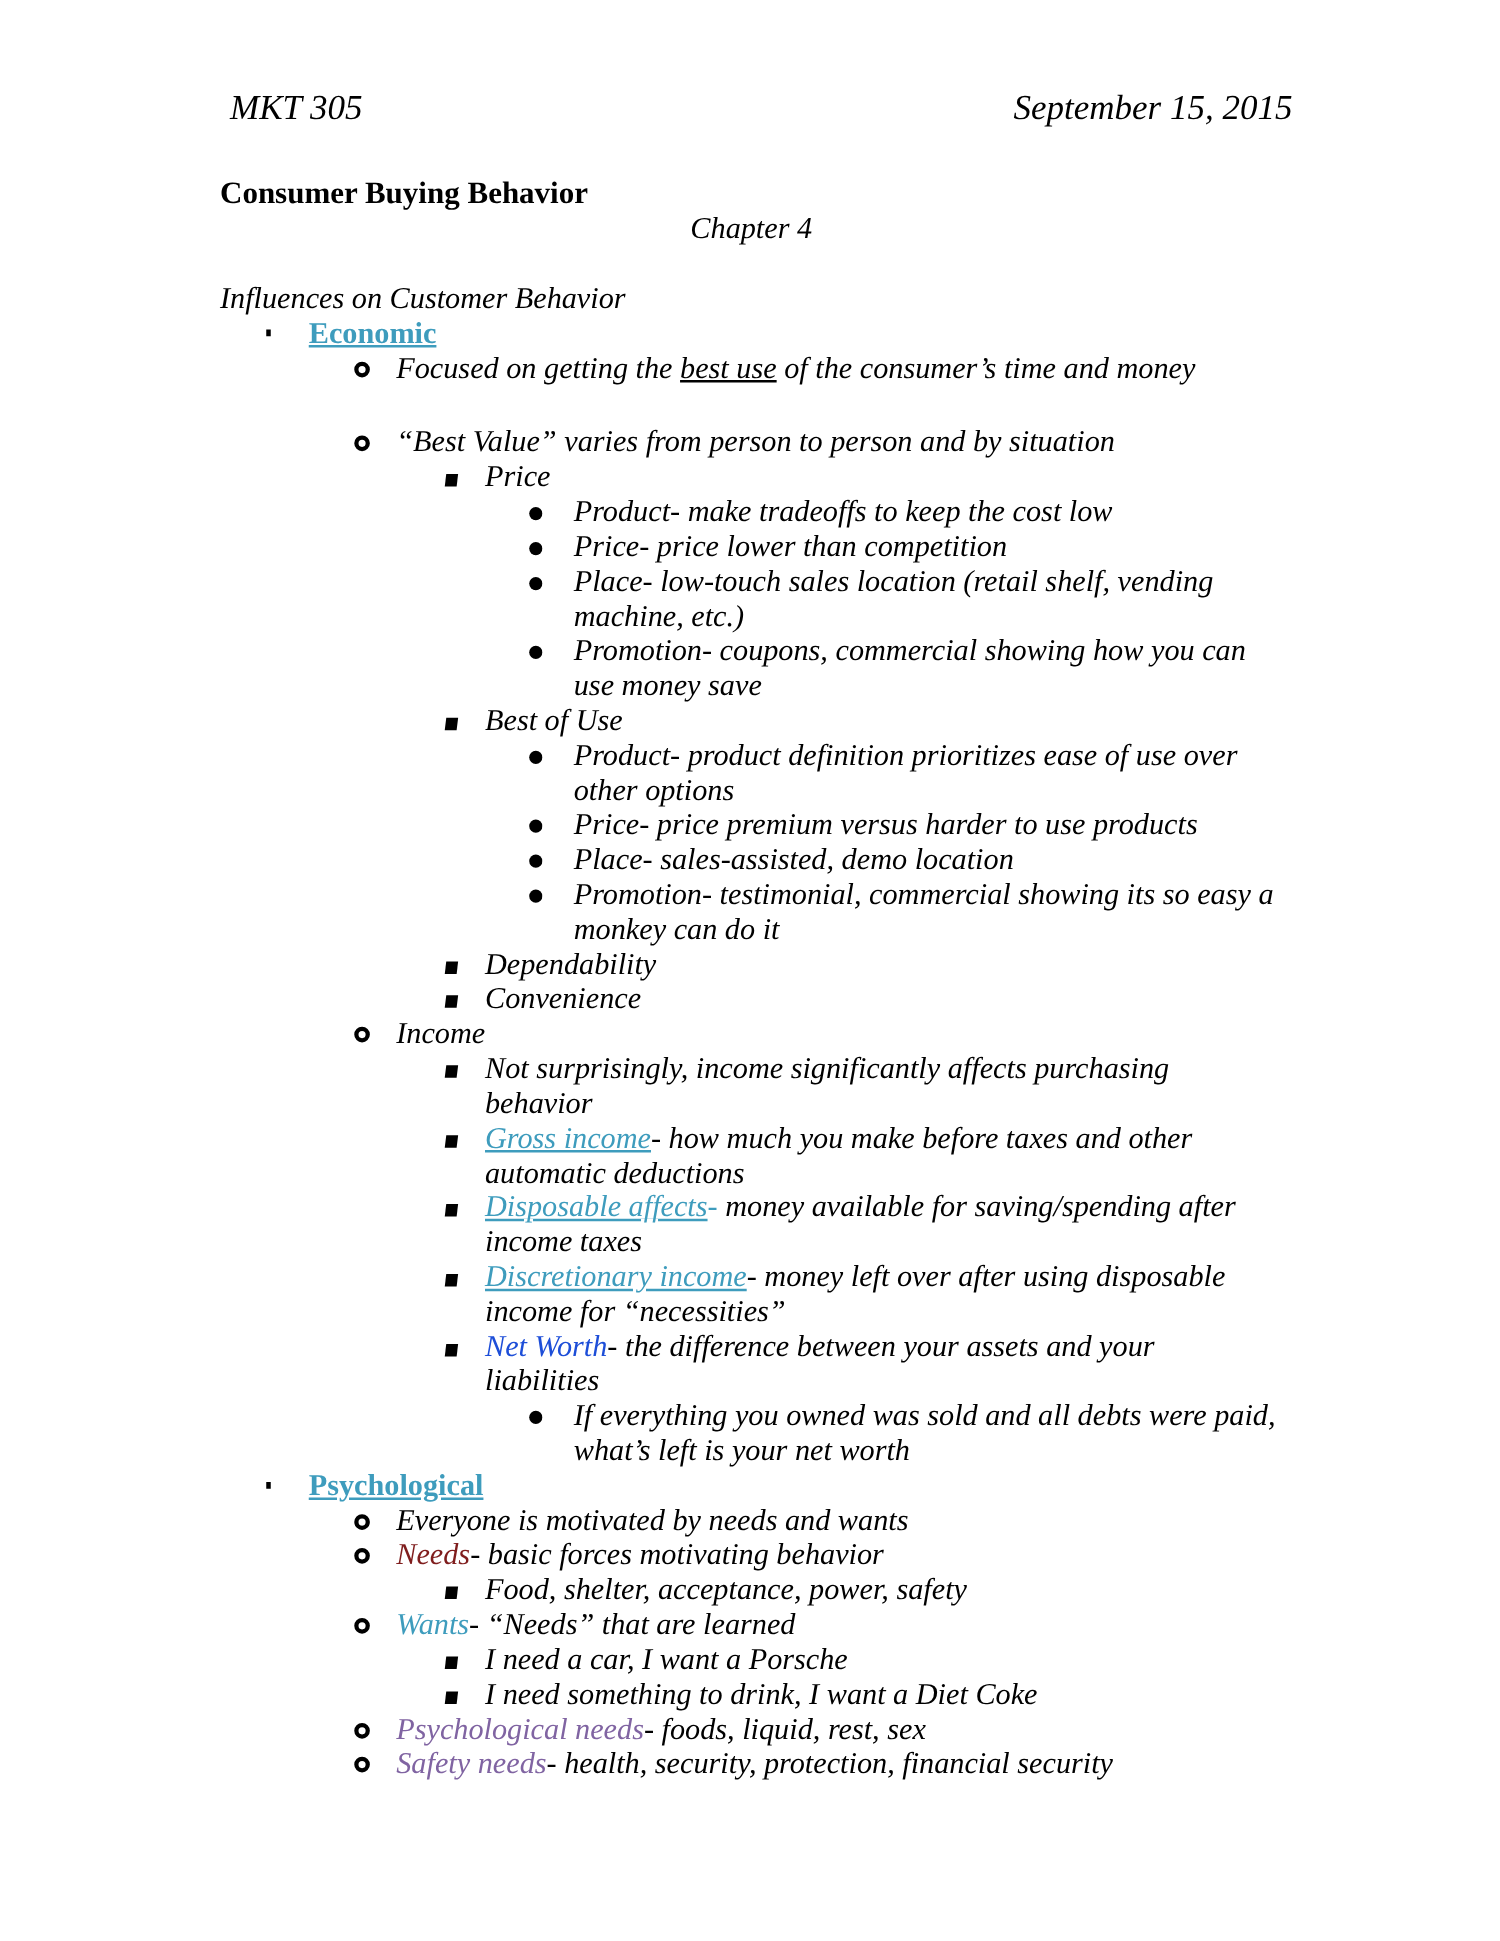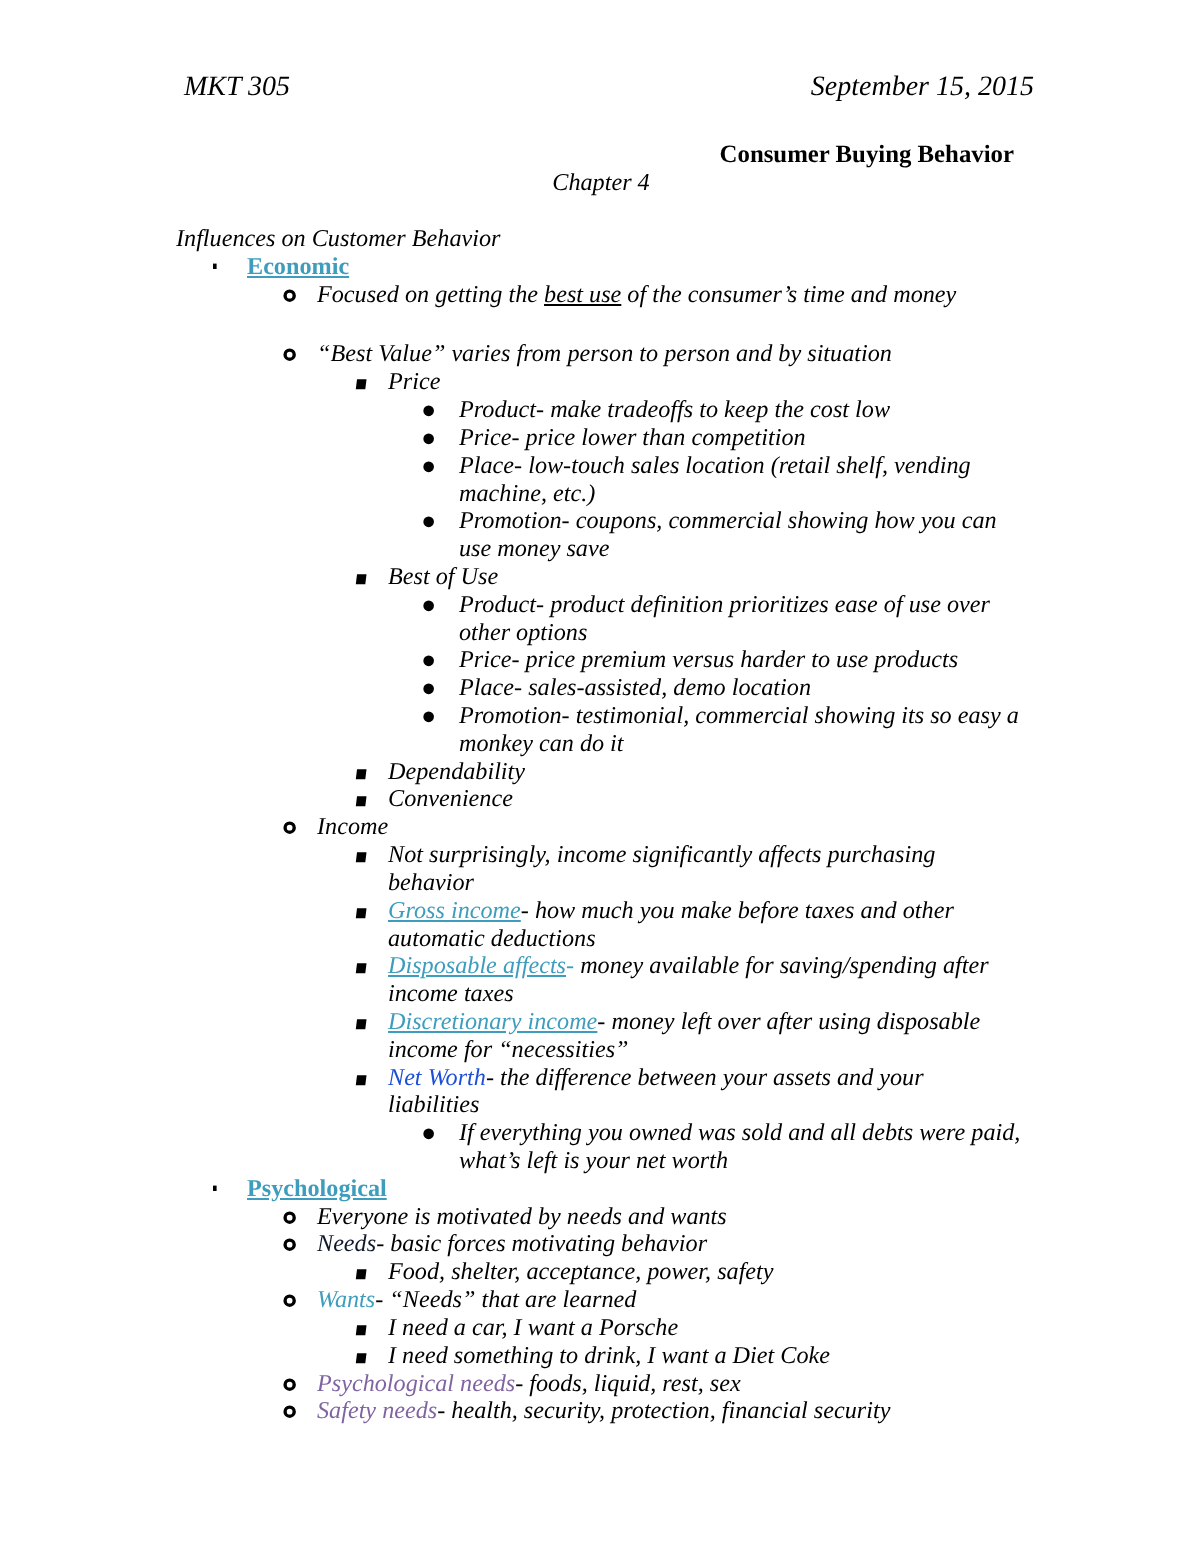--- a/index.html
+++ b/index.html
@@ -6,21 +6,21 @@
   html,body{margin:0;padding:0;background:#ffffff;}
   body{width:1200px;height:1553px;overflow:hidden;
        font-family:"Liberation Serif",serif;color:#000000;
        text-rendering:geometricPrecision;
        -webkit-font-smoothing:antialiased;font-smooth:never;}
   .page{position:relative;width:1200px;height:1553px;background:#ffffff;overflow:hidden;}
   .hdr{position:absolute;top:73px;left:184px;width:850px;
        font-style:italic;font-size:28px;line-height:27.81px;}
   .hdr .course{float:left;}
   .hdr .date{float:right;}
-  .title{position:absolute;top:141px;left:164px;width:850px;text-align:right;
+  .title{position:absolute;top:141px;left:176px;width:850px;text-align:left;
          font-weight:bold;font-size:24.8px;line-height:27.81px;}
   .sub{position:absolute;top:169px;left:176px;width:850px;text-align:center;
        font-style:italic;font-size:24.2px;line-height:27.81px;}
   .content{position:absolute;top:225px;left:176px;width:850px;
            font-style:italic;font-size:24.2px;line-height:27.81px;}
   .sec{margin:0;white-space:nowrap;}
   .item{position:relative;margin:0;}
   .bul{position:absolute;top:0;font-style:normal;line-height:27.81px;white-space:nowrap;}
   .ln{white-space:nowrap;}
 </style>
@@ -191,21 +191,21 @@
         <div class="item lvl2" style="padding-left: 141px;">
           <span class="bul" style="left: 105px;"><svg width="18" height="28" viewBox="0 0 18 28">
               <circle cx="8.65" cy="14.65" r="4.55" fill="none" stroke="#000" stroke-width="3.4"></circle>
             </svg></span>
           <div class="ln"><span>Everyone is motivated by needs and wants</span></div>
         </div>
         <div class="item lvl2" style="padding-left: 141px;">
           <span class="bul" style="left: 105px;"><svg width="18" height="28" viewBox="0 0 18 28">
               <circle cx="8.65" cy="14.65" r="4.55" fill="none" stroke="#000" stroke-width="3.4"></circle>
             </svg></span>
-          <div class="ln"><span style="color: #0f172a;">Needs</span><span>- basic forces motivating behavior</span></div>
+          <div class="ln"><span style="color: #7f1d1d;">Needs</span><span>- basic forces motivating behavior</span></div>
         </div>
         <div class="item lvl3" style="padding-left: 212px;">
           <span class="bul" style="left: 177px;"><svg width="16" height="28" viewBox="0 0 16 28">
               <path d="M2.8 21.2 L4.0 11.2 L13.5 11.2 L12.3 21.2 Z" fill="#000"></path>
             </svg></span>
           <div class="ln"><span>Food, shelter, acceptance, power, safety</span></div>
         </div>
         <div class="item lvl2" style="padding-left: 141px;">
           <span class="bul" style="left: 105px;"><svg width="18" height="28" viewBox="0 0 18 28">
               <circle cx="8.65" cy="14.65" r="4.55" fill="none" stroke="#000" stroke-width="3.4"></circle>

